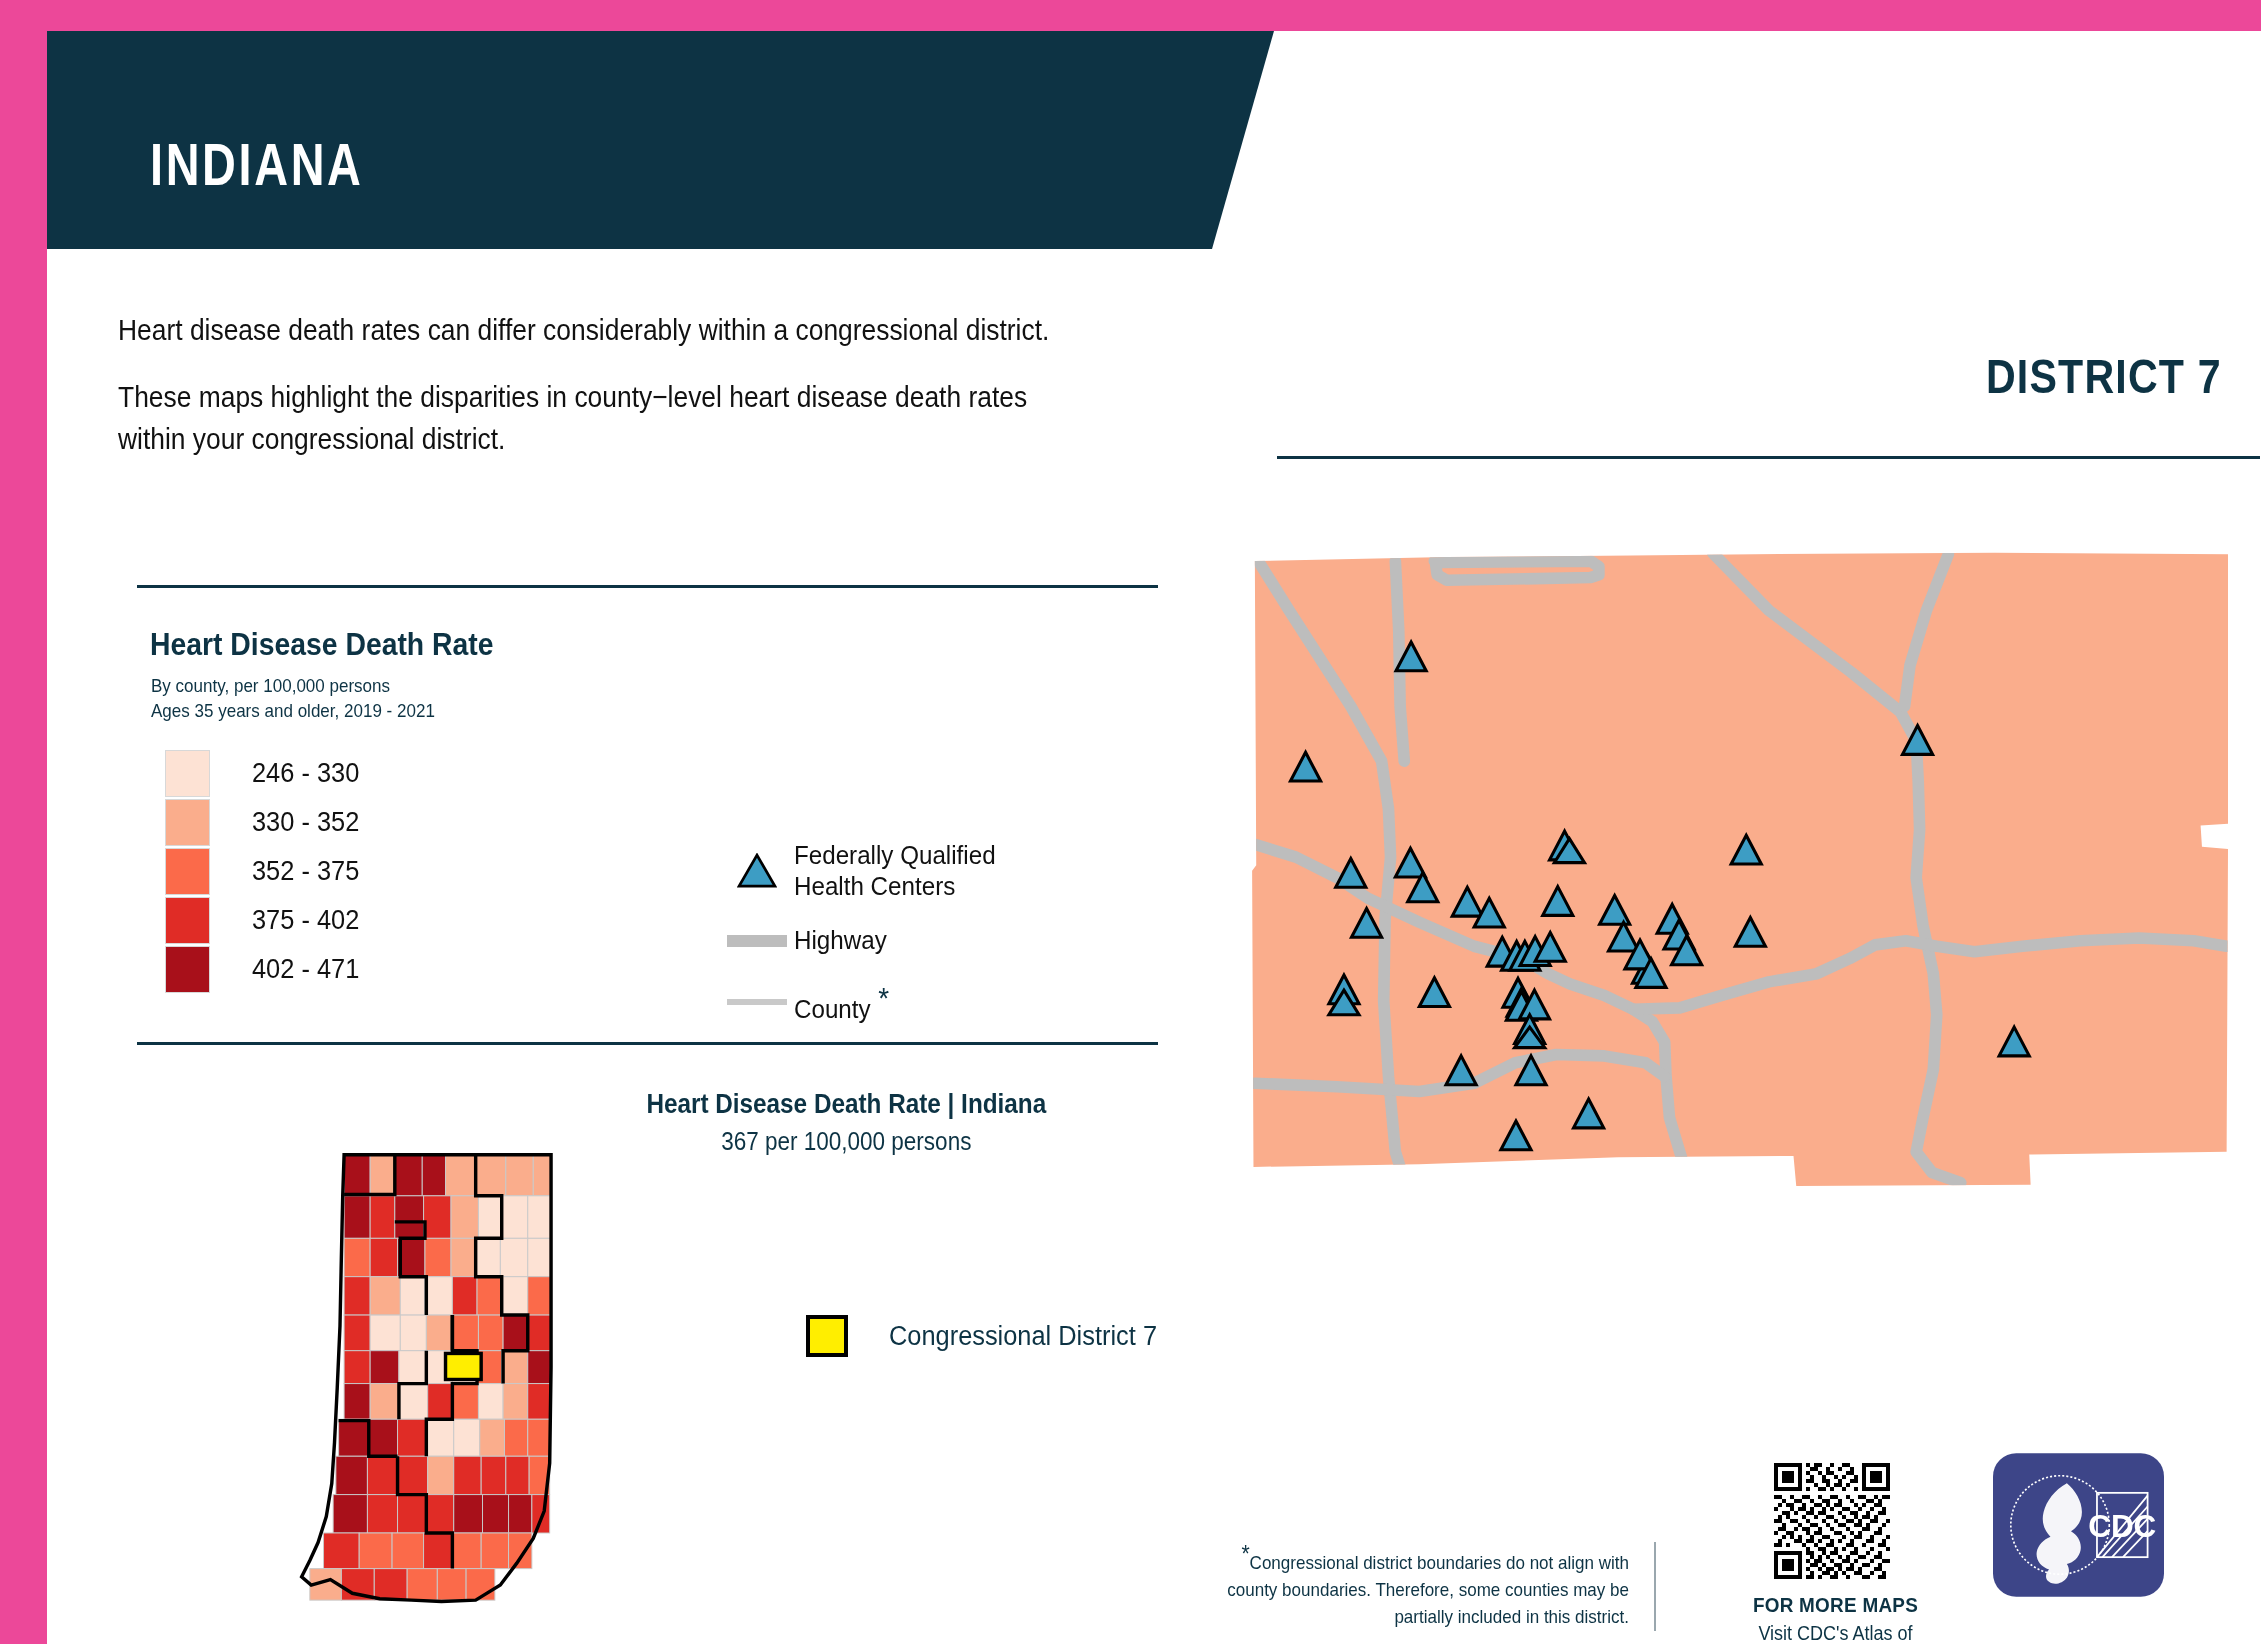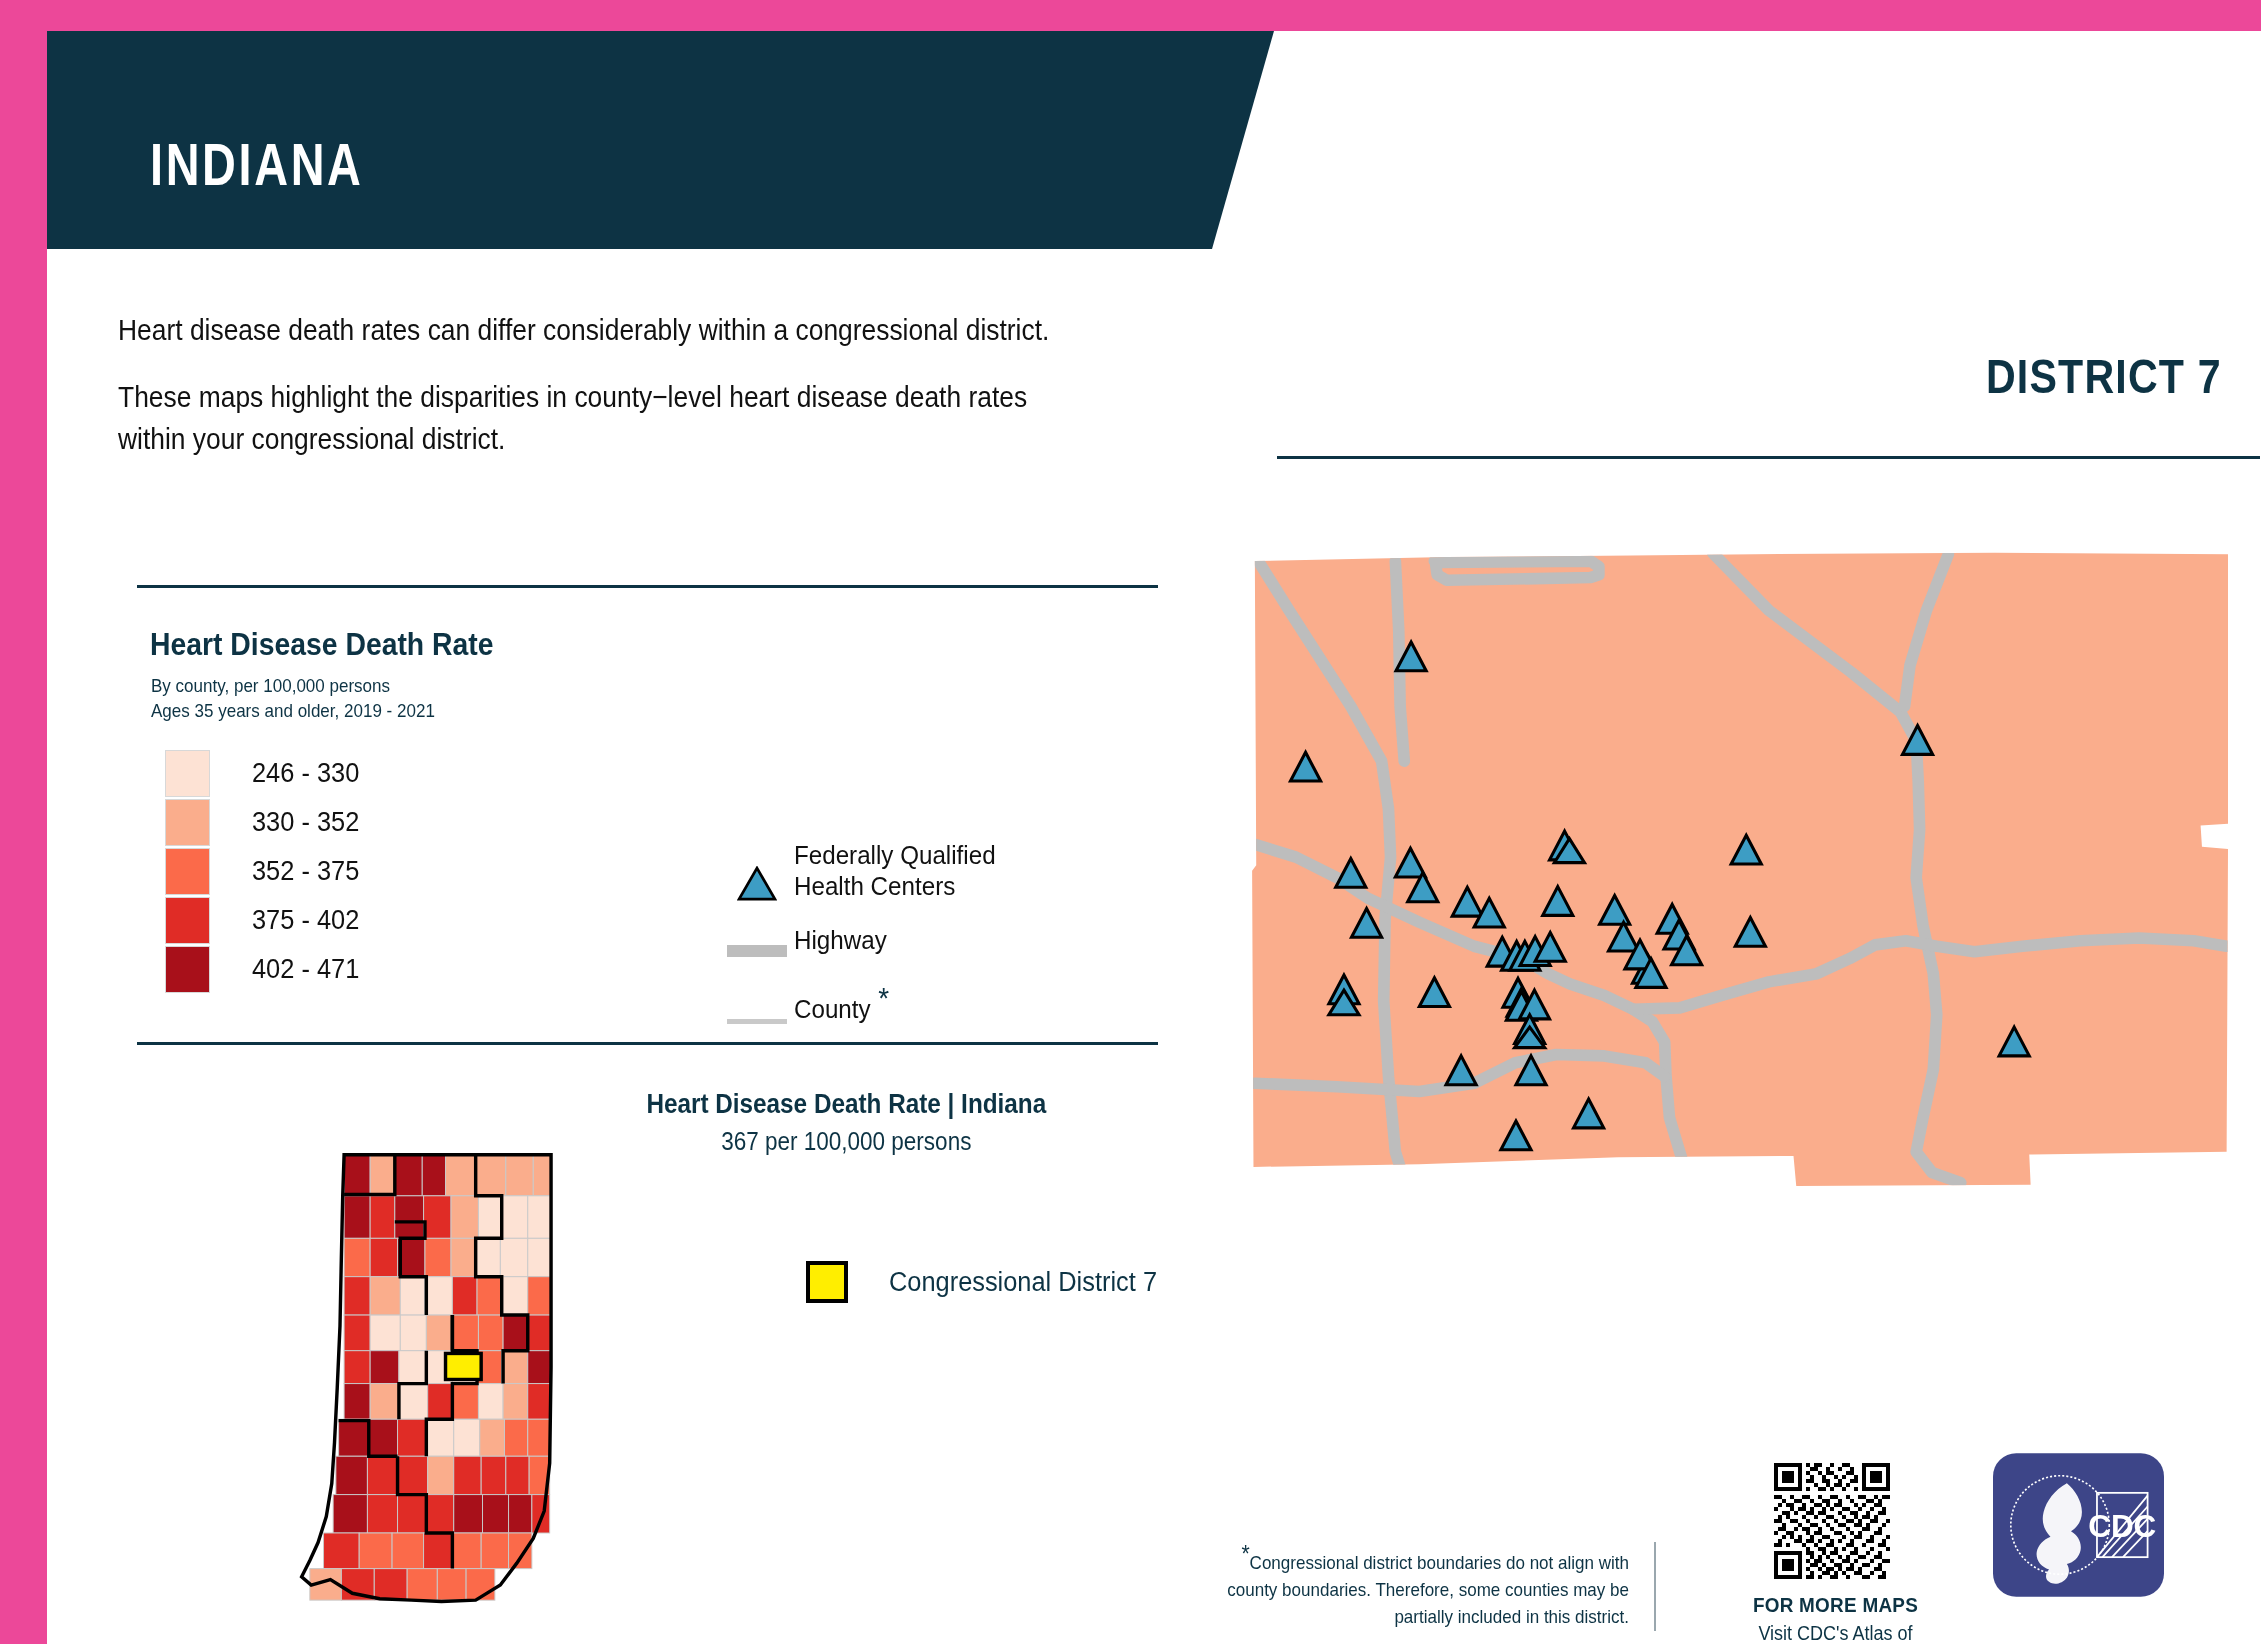--- a/index.html
+++ b/index.html
@@ -38,38 +38,38 @@
          line-height:1.35;transform:scaleX(.92);transform-origin:left top;}
 
   #ramp{position:absolute;left:118px;top:718px;}
   .ramp-row{display:flex;align-items:center;height:49px;text-align:right;}
   .swatch{width:45px;height:47px;border:1.4px solid #d8d8d8;box-sizing:border-box;}
   .ramp-label{margin-left:42px;font-size:27px;color:#111;transform:scaleX(.94);
          transform-origin:left center;white-space:nowrap;}
 
   
   #symlegend{position:absolute;left:672px;top:809px;}
-  .sym-row{display:flex;align-items:flex-end;margin-bottom:23px;}
+  .sym-row{display:flex;align-items:center;margin-bottom:23px;}
   .sym-box{width:75px;display:flex;justify-content:center;align-items:center;}
   .sym-text{font-size:26px;color:#111;line-height:1.2;transform:scaleX(.93);
          transform-origin:left center;white-space:nowrap;}
   .hwy-line{width:60px;height:11.6px;background:#bdbdbd;}
   .cty-line{width:60px;height:5.5px;background:#c9c9c9;}
   .star{color:#0d3344;font-size:30px;vertical-align:super;margin-left:8.2px;}
 
   
   #inset-title{position:absolute;left:411px;top:1058px;width:706px;text-align:center;
          color:#0d3344;}
   #inset-title .t1{font-size:27px;font-weight:bold;transform:scaleX(.9);
          transform-origin:right top;display:block;}
   #inset-title .t2{font-size:25px;transform:scaleX(.9);transform-origin:right top;
          display:block;margin-top:6.9px;}
 
   
-  #d7key{position:absolute;left:759px;top:1230px;display:flex;align-items:center;}
+  #d7key{position:absolute;left:759px;top:1284px;display:flex;align-items:center;}
   #d7swatch{width:42px;height:42px;background:#ffee00;border:4.1px solid #000;box-sizing:border-box;}
   #d7label{margin-left:41px;font-size:27px;color:#0d3344;transform:scaleX(.94);
          transform-origin:left center;white-space:nowrap;}
 
   
   #district-head{position:absolute;right:40px;top:317px;color:#0d3344;font-size:49px;
          font-weight:bold;letter-spacing:1.4px;transform:scaleX(.84);transform-origin:right top;}
 
   
   #footnote{position:absolute;left:1137px;top:1507px;width:445px;text-align:right;

